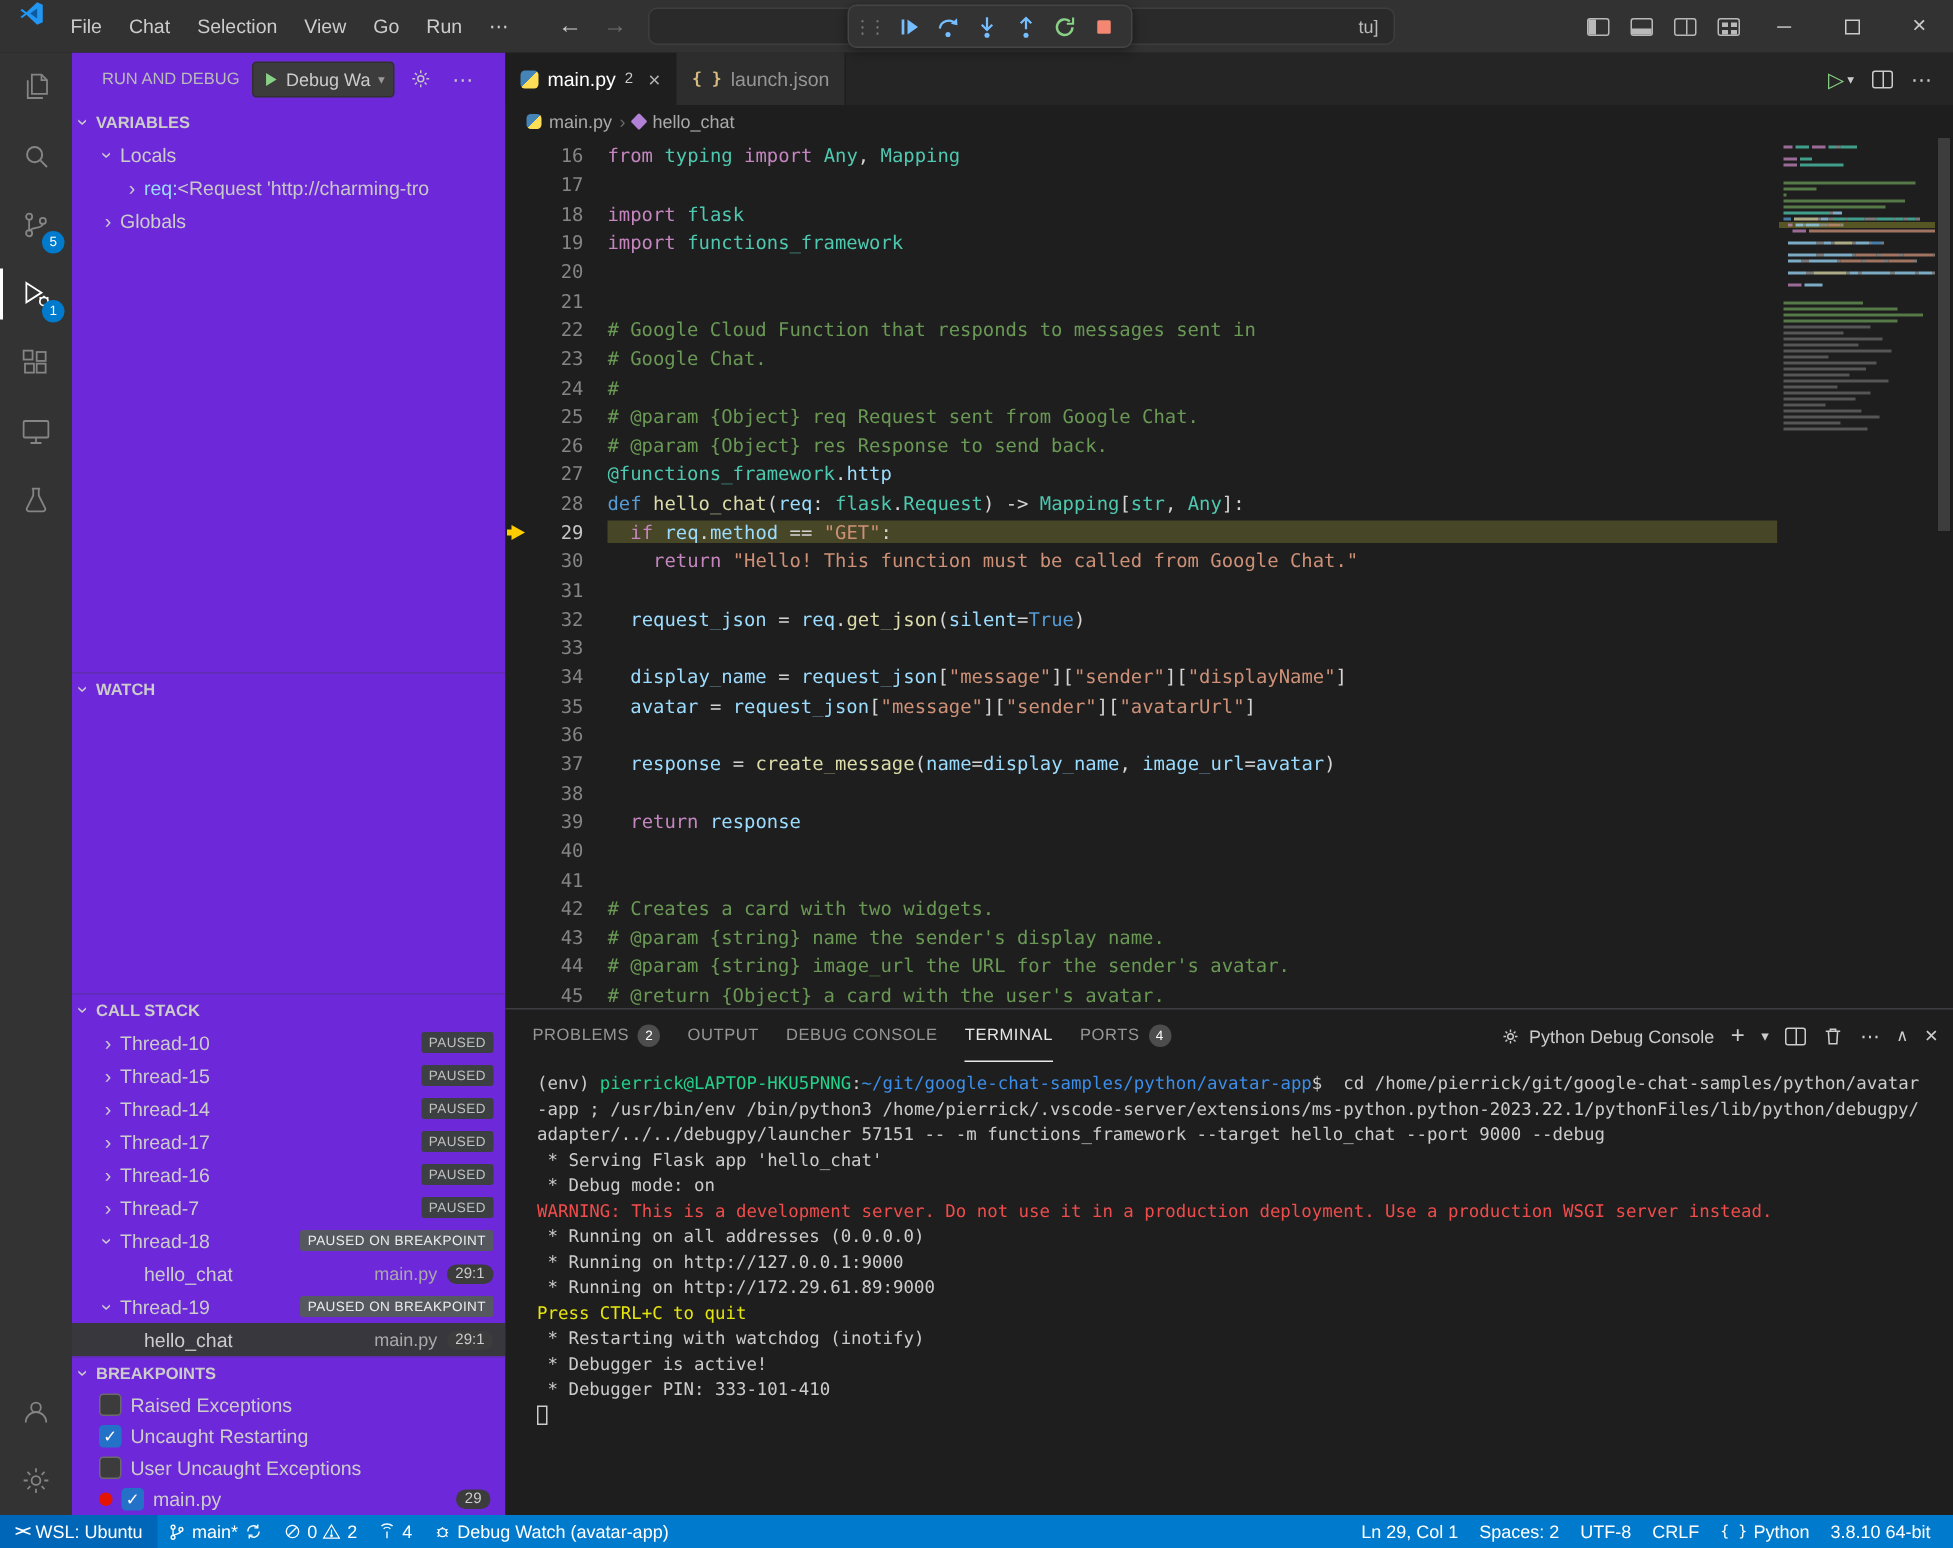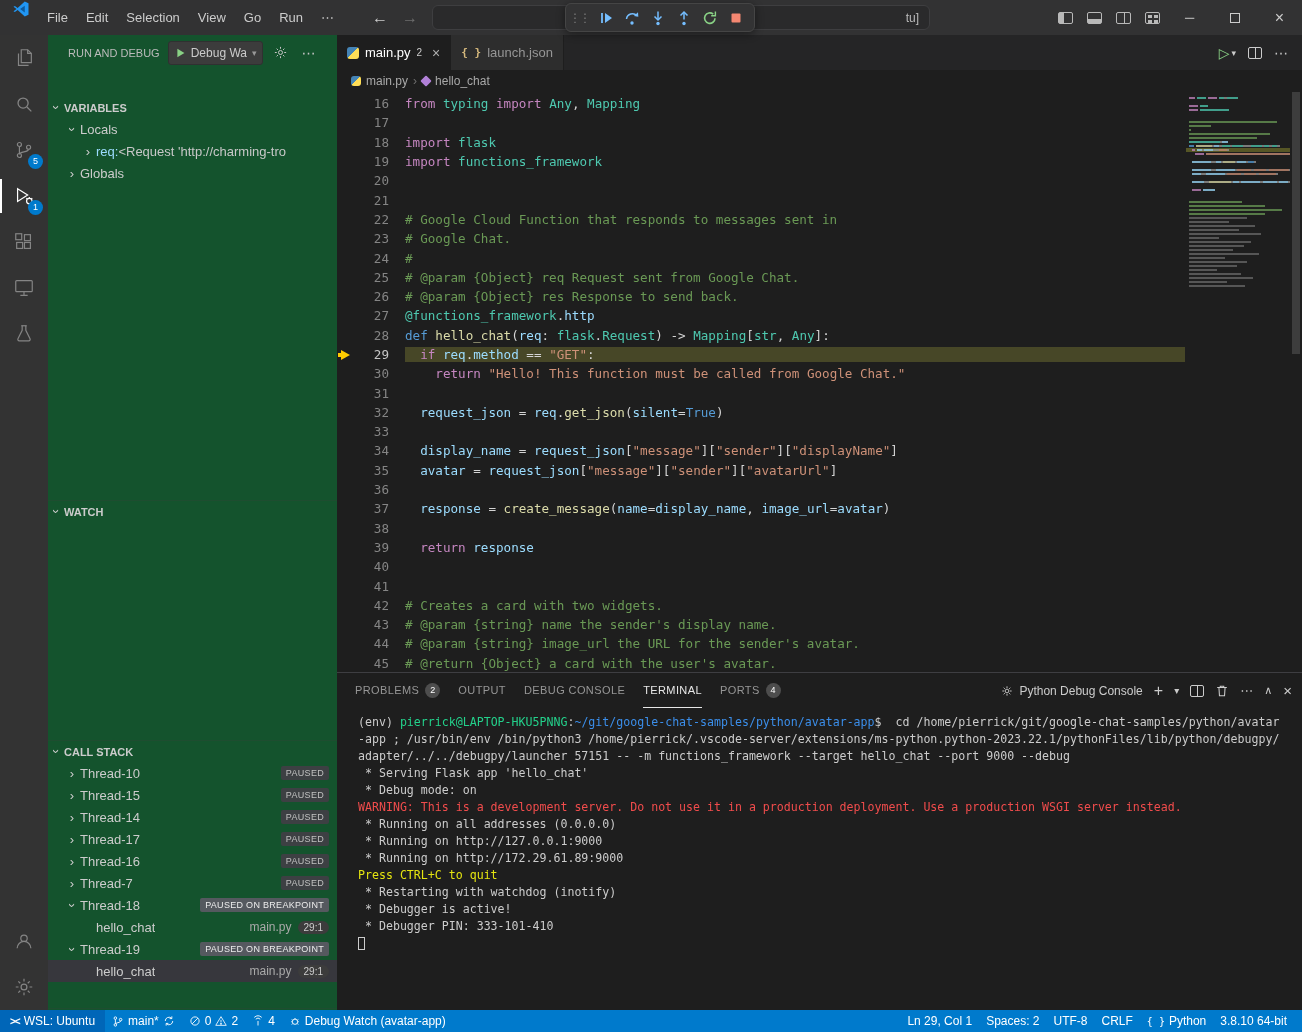--- a/index.html
+++ b/index.html
@@ -38,27 +38,27 @@
 
   
   .activitybar { width:48px; background:#333333; display:flex; flex-direction:column; align-items:center; flex:none; }
   .ab-item { width:48px; height:46px; display:flex; align-items:center; justify-content:center; color:#858585; position:relative; }
   .ab-item.active { color:#ffffff; }
   .ab-item.active::before { content:''; position:absolute; left:0; top:6px; bottom:6px; width:2px; background:#ffffff; }
   .ab-badge { position:absolute; right:5px; bottom:4px; min-width:15px; height:15px; border-radius:8px; background:#007acc; color:#fff; font-size:9px; line-height:15px; text-align:center; padding:0 3px; }
   .ab-spacer { flex:1; }
 
   
-  .sidebar { width:289px; background:#14532d; flex:none; display:flex; flex-direction:column; font-size:13px; overflow:hidden; }
+  .sidebar { width:289px; background:#6d28d9; flex:none; display:flex; flex-direction:column; font-size:13px; overflow:hidden; }
   .side-header { height:35px; flex:none; display:flex; align-items:center; padding:0 8px 0 20px; }
   .side-title { font-size:11px; color:#bbbbbb; white-space:nowrap; }
   .cfg-dd { margin-left:8px; height:24px; background:#3c3c3c; border:1px solid #303031; border-radius:3px; display:flex; align-items:center; gap:5px; padding:0 6px; color:#cccccc; font-size:12px; }
   .icon-btn { width:22px; height:22px; display:flex; align-items:center; justify-content:center; color:#c5c5c5; margin-left:6px; }
   .more-dots { font-size:14px; color:#c5c5c5; }
-  .pane { overflow:hidden; display:flex; flex-direction:column;margin-top:26px; }
+  .pane { overflow:hidden; display:flex; flex-direction:column; }
   .pane-header { height:22px; flex:none; display:flex; align-items:center; font-size:11px; font-weight:bold; color:#cccccc; border-top:1px solid #30303100; }
   .pane + .pane .pane-header { border-top:1px solid #3c3c3c40; }
   .chev { display:inline-block; width:16px; text-align:center; font-size:13px; color:#cccccc; font-weight:normal; }
   .chev.down { transform:rotate(90deg); }
   .pane-vars { height:378px; flex:none; }
   .pane-watch { height:214px; flex:none; }
   .pane-stack { height:242px; flex:none; }
   .pane-bp { flex:1; }
   .tree-row { height:22px; flex:none; display:flex; align-items:center; white-space:nowrap; overflow:hidden; }
   .ind1 { padding-left:16px; } .ind2 { padding-left:32px; }
@@ -147,21 +147,21 @@
 </head>
 <body>
 
 <div class="titlebar">
   <svg class="vscode-logo" viewBox="0 0 24 24">
     <path d="M17 2 7.5 10.8 3.8 8 2 9l4 3-4 3 1.8 1 3.7-2.8L17 22l5-2.3V4.3z" fill="#2196f3"></path>
     <path d="M17 7.5v9L10.8 12z" fill="#0d5a9e"></path>
   </svg>
   <div class="menubar">
       <div class="menu-item">File</div>
-      <div class="menu-item">Edit</div>
+      <div class="menu-item">Chat</div>
       <div class="menu-item">Selection</div>
       <div class="menu-item">View</div>
       <div class="menu-item">Go</div>
       <div class="menu-item">Run</div>
     </div>
   <div class="menu-item">⋯</div>
 
   <div class="nav-arrows">
     <span>←</span>
     <span class="fwd">→</span>

